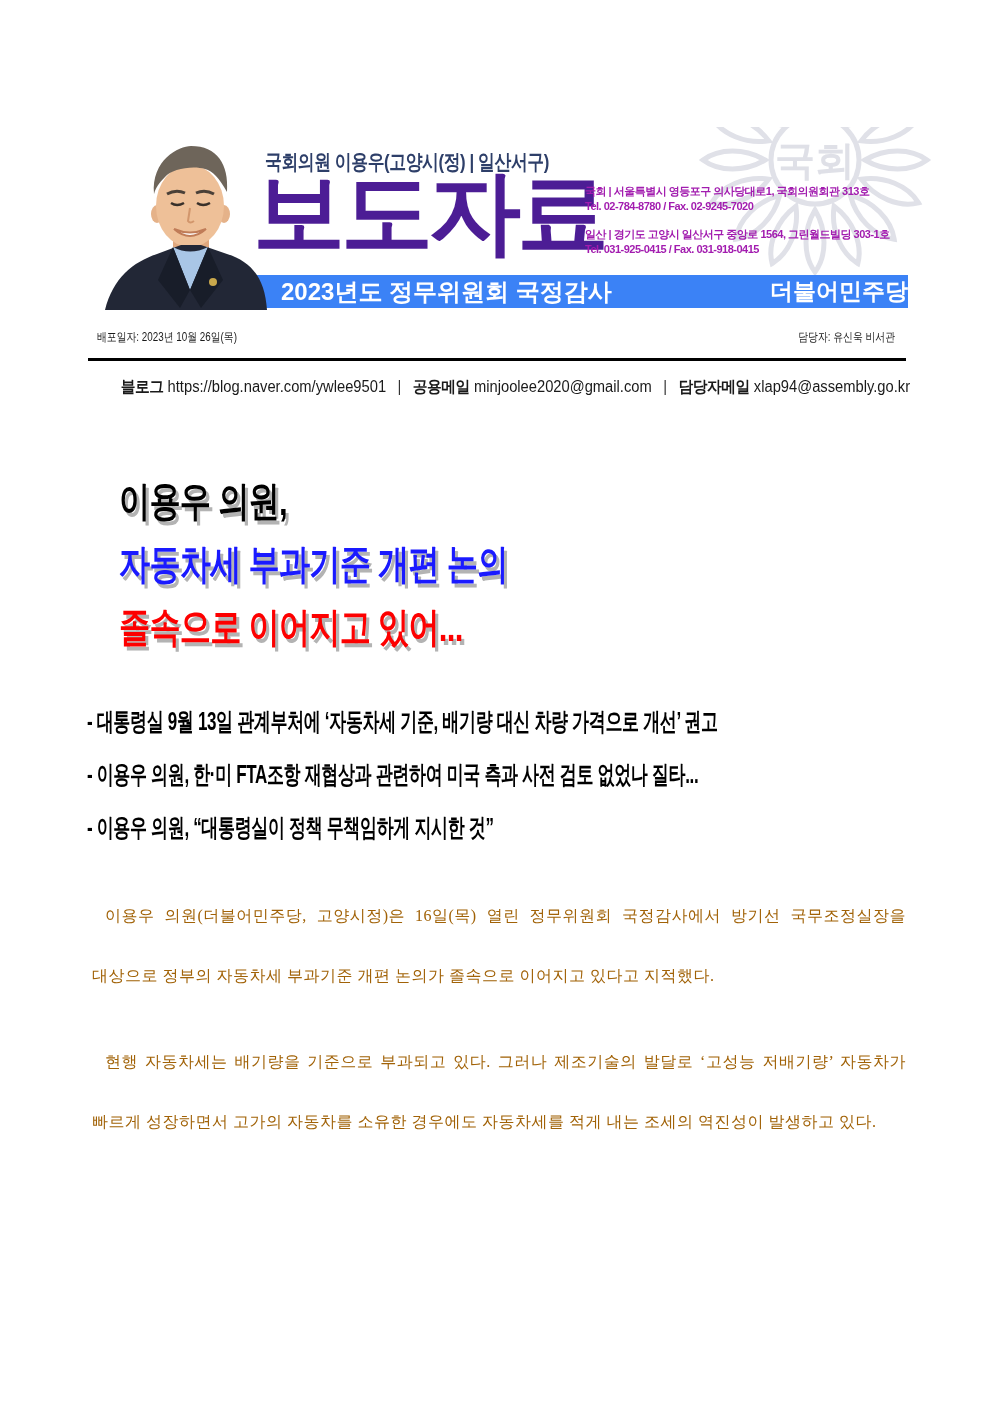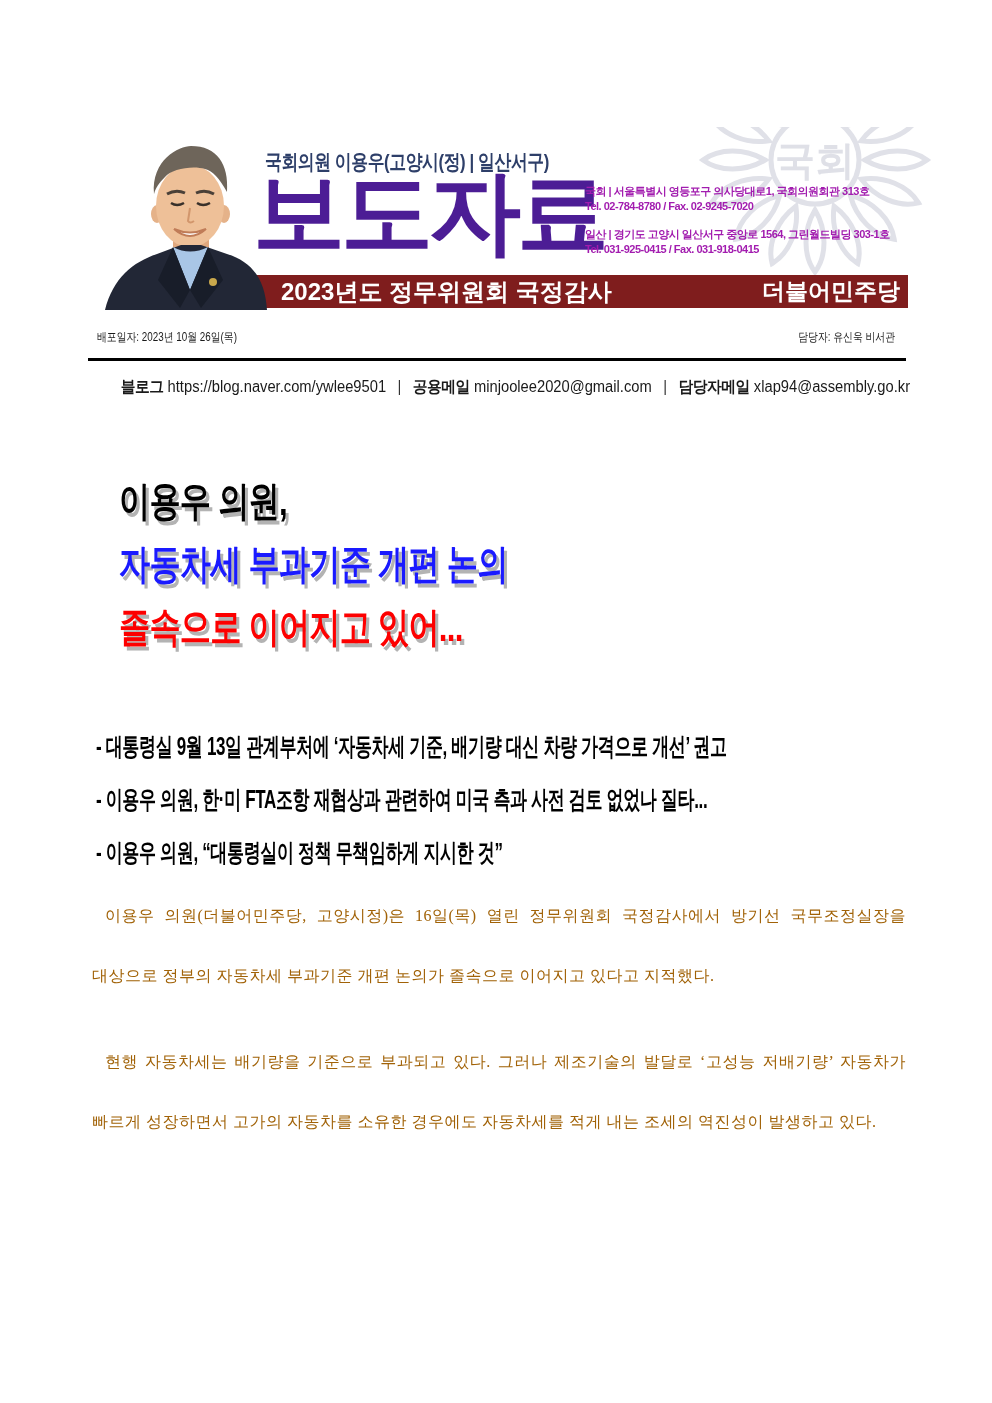--- a/index.html
+++ b/index.html
@@ -17,26 +17,26 @@
     transform:scaleX(0.80);transform-origin:0 50%;letter-spacing:-0.5px;
   }
   .masthead{
     position:absolute;left:253px;top:166px;z-index:2;
     color:#4c1d95;font-weight:900;font-size:92px;line-height:1;
     letter-spacing:-4px;white-space:nowrap;
   }
   .contacts{position:absolute;left:585px;top:184px;width:330px;z-index:2;}
   .contact-block{margin-bottom:13px;color:#a21caf;font-weight:bold;font-size:11px;line-height:15px;letter-spacing:-0.5px;}
   .header-bar{
-    position:absolute;left:245px;top:275px;width:663px;height:33px;background:#7f1d1d;z-index:2;
+    position:absolute;left:245px;top:275px;width:663px;height:33px;background:#3b82f6;z-index:2;
     display:flex;align-items:center;justify-content:space-between;
     color:#ffffff;font-weight:bold;
   }
   .header-bar .bar-left{padding-left:36px;font-size:24px;white-space:nowrap;}
-  .header-bar .bar-right{padding-right:8px;font-size:23px;white-space:nowrap;}
+  .header-bar .bar-right{padding-right:0;font-size:23px;white-space:nowrap;}
   
   .meta-row{position:absolute;left:97px;top:329px;width:798px;height:22px;font-size:12px;color:#1a1a1a;}
   .meta-left{position:absolute;left:0;top:0;white-space:nowrap;transform:scaleX(0.82);transform-origin:0 50%;}
   .meta-right{position:absolute;right:0;top:0;white-space:nowrap;transform:scaleX(0.82);transform-origin:100% 50%;}
   .divider{position:absolute;left:88px;top:358px;width:818px;height:3px;background:#000;}
   .links-row{
     position:absolute;left:88px;top:377px;width:818px;text-align:center;
     font-size:16px;color:#1a1a1a;white-space:nowrap;
     transform:scaleX(0.92);transform-origin:50% 50%;
   }
@@ -45,21 +45,21 @@
   
   .title-block{position:absolute;left:0;top:470px;width:992px;text-align:left;z-index:1;}
   .title-line{
     font-weight:800;font-size:41px;line-height:63px;letter-spacing:-1px;white-space:nowrap;
     transform:scaleX(0.76);text-shadow:4px 4px 0 #b3b3b3;
   }
   .title-line.l1{color:#000000;}
   .title-line.l2{color:#1a1aff;}
   .title-line.l3{color:#fd0000;}
   
-  .bullets{position:absolute;left:96px;top:706px;width:880px;margin-top:25px;}
+  .bullets{position:absolute;left:87px;top:706px;width:880px;}
   .bullet{
     font-weight:800;font-size:25px;line-height:31px;margin-bottom:22px;color:#000;
     white-space:nowrap;transform:scaleX(0.68);transform-origin:0 50%;letter-spacing:-0.5px;
   }
   
   .body-text{position:absolute;left:92px;top:886px;width:814px;}
   .body-text p{
     margin:0 0 26px 0;font-family:"Liberation Serif",serif;font-size:16px;line-height:60px;
     color:#a16207;text-align:justify;word-break:keep-all;text-indent:13px;letter-spacing:0.5px;
   }

